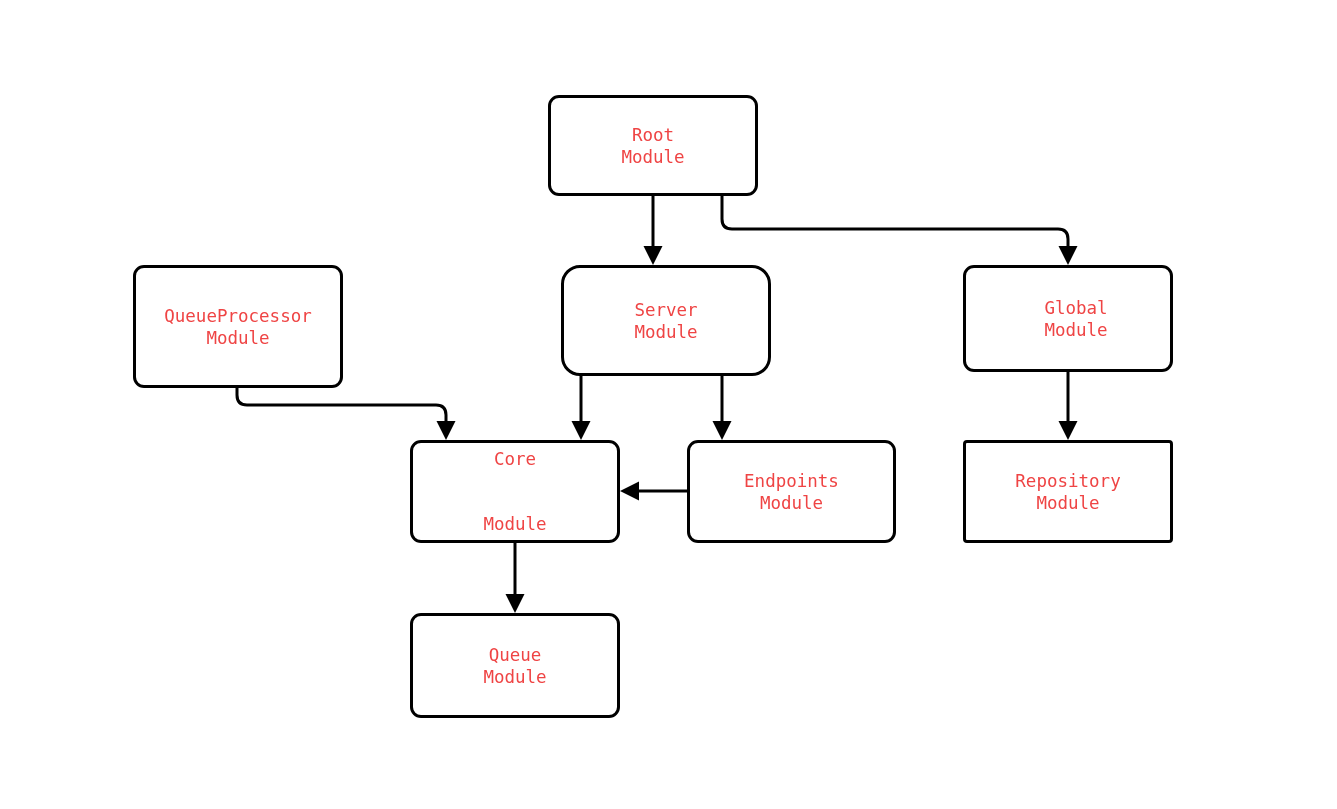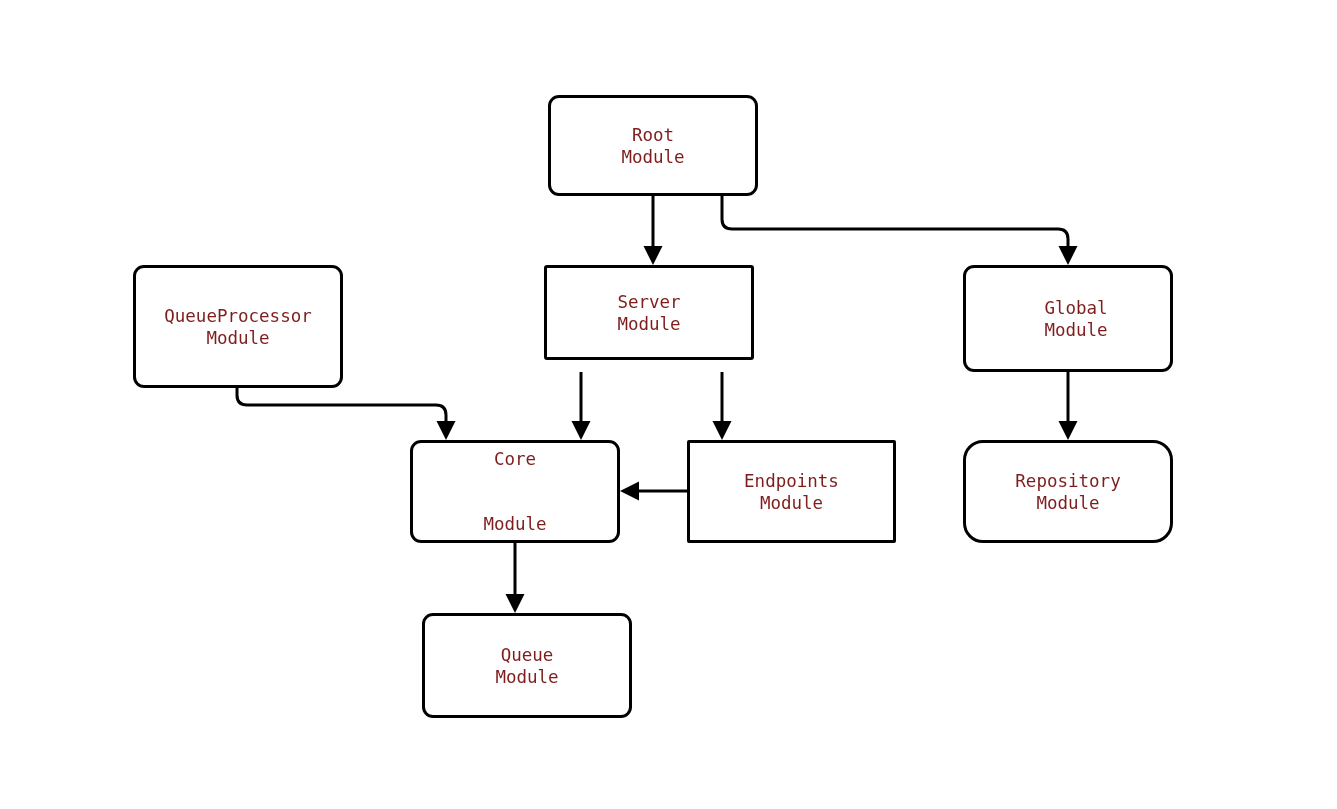--- a/index.html
+++ b/index.html
@@ -35,21 +35,21 @@
     display: flex;
     flex-direction: column;
     align-items: center;
     justify-content: center;
     z-index: 2;
   }
   .node-label {
     font-family: "DejaVu Sans Mono", monospace;
     font-size: 17.5px;
     line-height: 22px;
-    color: #7f1d1d;
+    color: #ef4444;
     text-align: center;
     white-space: pre;
     letter-spacing: 0px;
   }
 </style>
 </head>
 <body>
 
 <div id="diagram-root" style="background: rgb(255, 255, 255);">
 
@@ -78,39 +78,39 @@
 
   <div id="nodes-layer">
       <div class="node-box" style="left: 548px; top: 95px; width: 210px; height: 101px; background: rgb(255, 255, 255); border-color: rgb(0, 0, 0); border-width: 3px; border-radius: 11px;">
         <div class="node-label">Root</div>
         <div class="node-label">Module</div>
       </div>
       <div class="node-box" style="left: 133px; top: 265px; width: 210px; height: 123px; background: rgb(255, 255, 255); border-color: rgb(0, 0, 0); border-width: 3px; border-radius: 11px;">
         <div class="node-label">QueueProcessor</div>
         <div class="node-label">Module</div>
       </div>
-      <div class="node-box" style="left: 544px; top: 265px; width: 210px; height: 95px; background: rgb(255, 255, 255); border-color: rgb(0, 0, 0); border-width: 3px; border-radius: 3px;">
+      <div class="node-box" style="left: 561px; top: 265px; width: 210px; height: 111px; background: rgb(255, 255, 255); border-color: rgb(0, 0, 0); border-width: 3px; border-radius: 19px;">
         <div class="node-label">Server</div>
         <div class="node-label">Module</div>
       </div>
       <div class="node-box" style="left: 963px; top: 265px; width: 210px; height: 107px; background: rgb(255, 255, 255); border-color: rgb(0, 0, 0); border-width: 3px; border-radius: 11px; padding-left: 16px;">
         <div class="node-label">Global</div>
         <div class="node-label">Module</div>
       </div>
       <div class="node-box" style="left: 410px; top: 440px; width: 210px; height: 103px; background: rgb(255, 255, 255); border-color: rgb(0, 0, 0); border-width: 3px; border-radius: 11px; gap: 43px;">
         <div class="node-label">Core</div>
         <div class="node-label">Module</div>
       </div>
-      <div class="node-box" style="left: 687px; top: 440px; width: 209px; height: 103px; background: rgb(255, 255, 255); border-color: rgb(0, 0, 0); border-width: 3px; border-radius: 2px;">
+      <div class="node-box" style="left: 687px; top: 440px; width: 209px; height: 103px; background: rgb(255, 255, 255); border-color: rgb(0, 0, 0); border-width: 3px; border-radius: 11px;">
         <div class="node-label">Endpoints</div>
         <div class="node-label">Module</div>
       </div>
-      <div class="node-box" style="left: 963px; top: 440px; width: 210px; height: 103px; background: rgb(255, 255, 255); border-color: rgb(0, 0, 0); border-width: 3px; border-radius: 20px;">
+      <div class="node-box" style="left: 963px; top: 440px; width: 210px; height: 103px; background: rgb(255, 255, 255); border-color: rgb(0, 0, 0); border-width: 3px; border-radius: 4px;">
         <div class="node-label">Repository</div>
         <div class="node-label">Module</div>
       </div>
-      <div class="node-box" style="left: 410px; top: 613px; width: 210px; height: 105px; background: rgb(255, 255, 255); border-color: rgb(0, 0, 0); border-width: 3px; border-radius: 11px; margin-left: 12px;">
+      <div class="node-box" style="left: 410px; top: 613px; width: 210px; height: 105px; background: rgb(255, 255, 255); border-color: rgb(0, 0, 0); border-width: 3px; border-radius: 11px;">
         <div class="node-label">Queue</div>
         <div class="node-label">Module</div>
       </div>
     </div>
 
 </div>
 
 </body></html>

